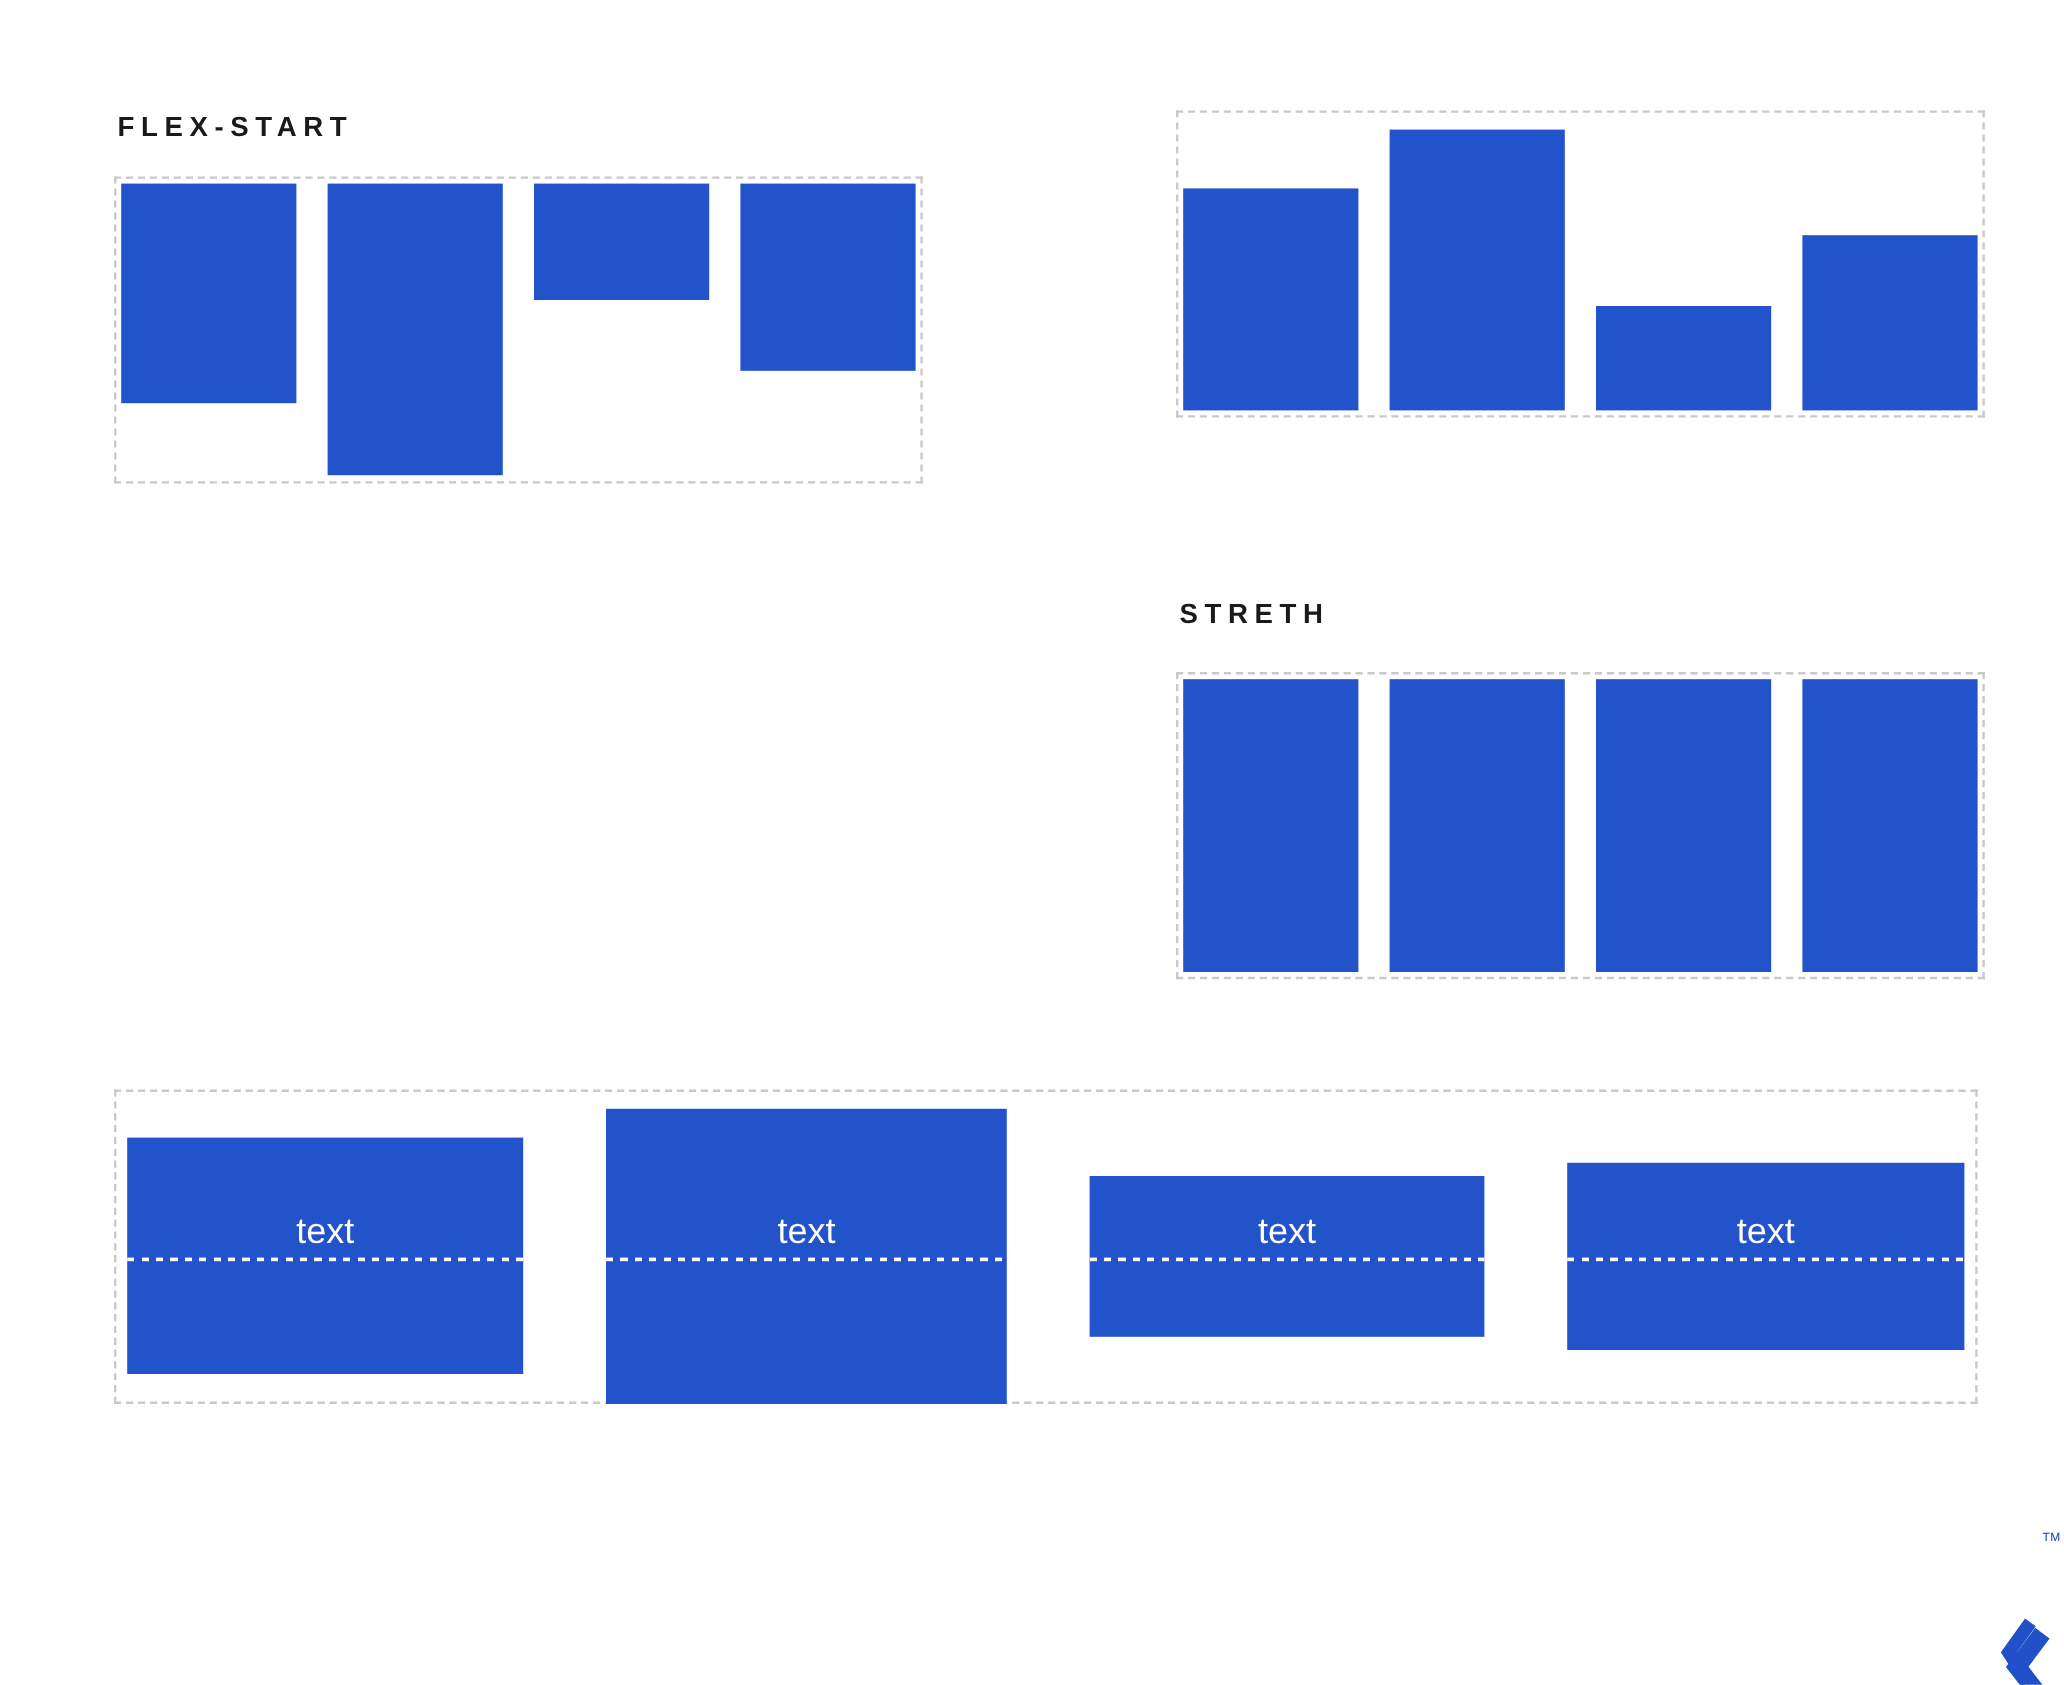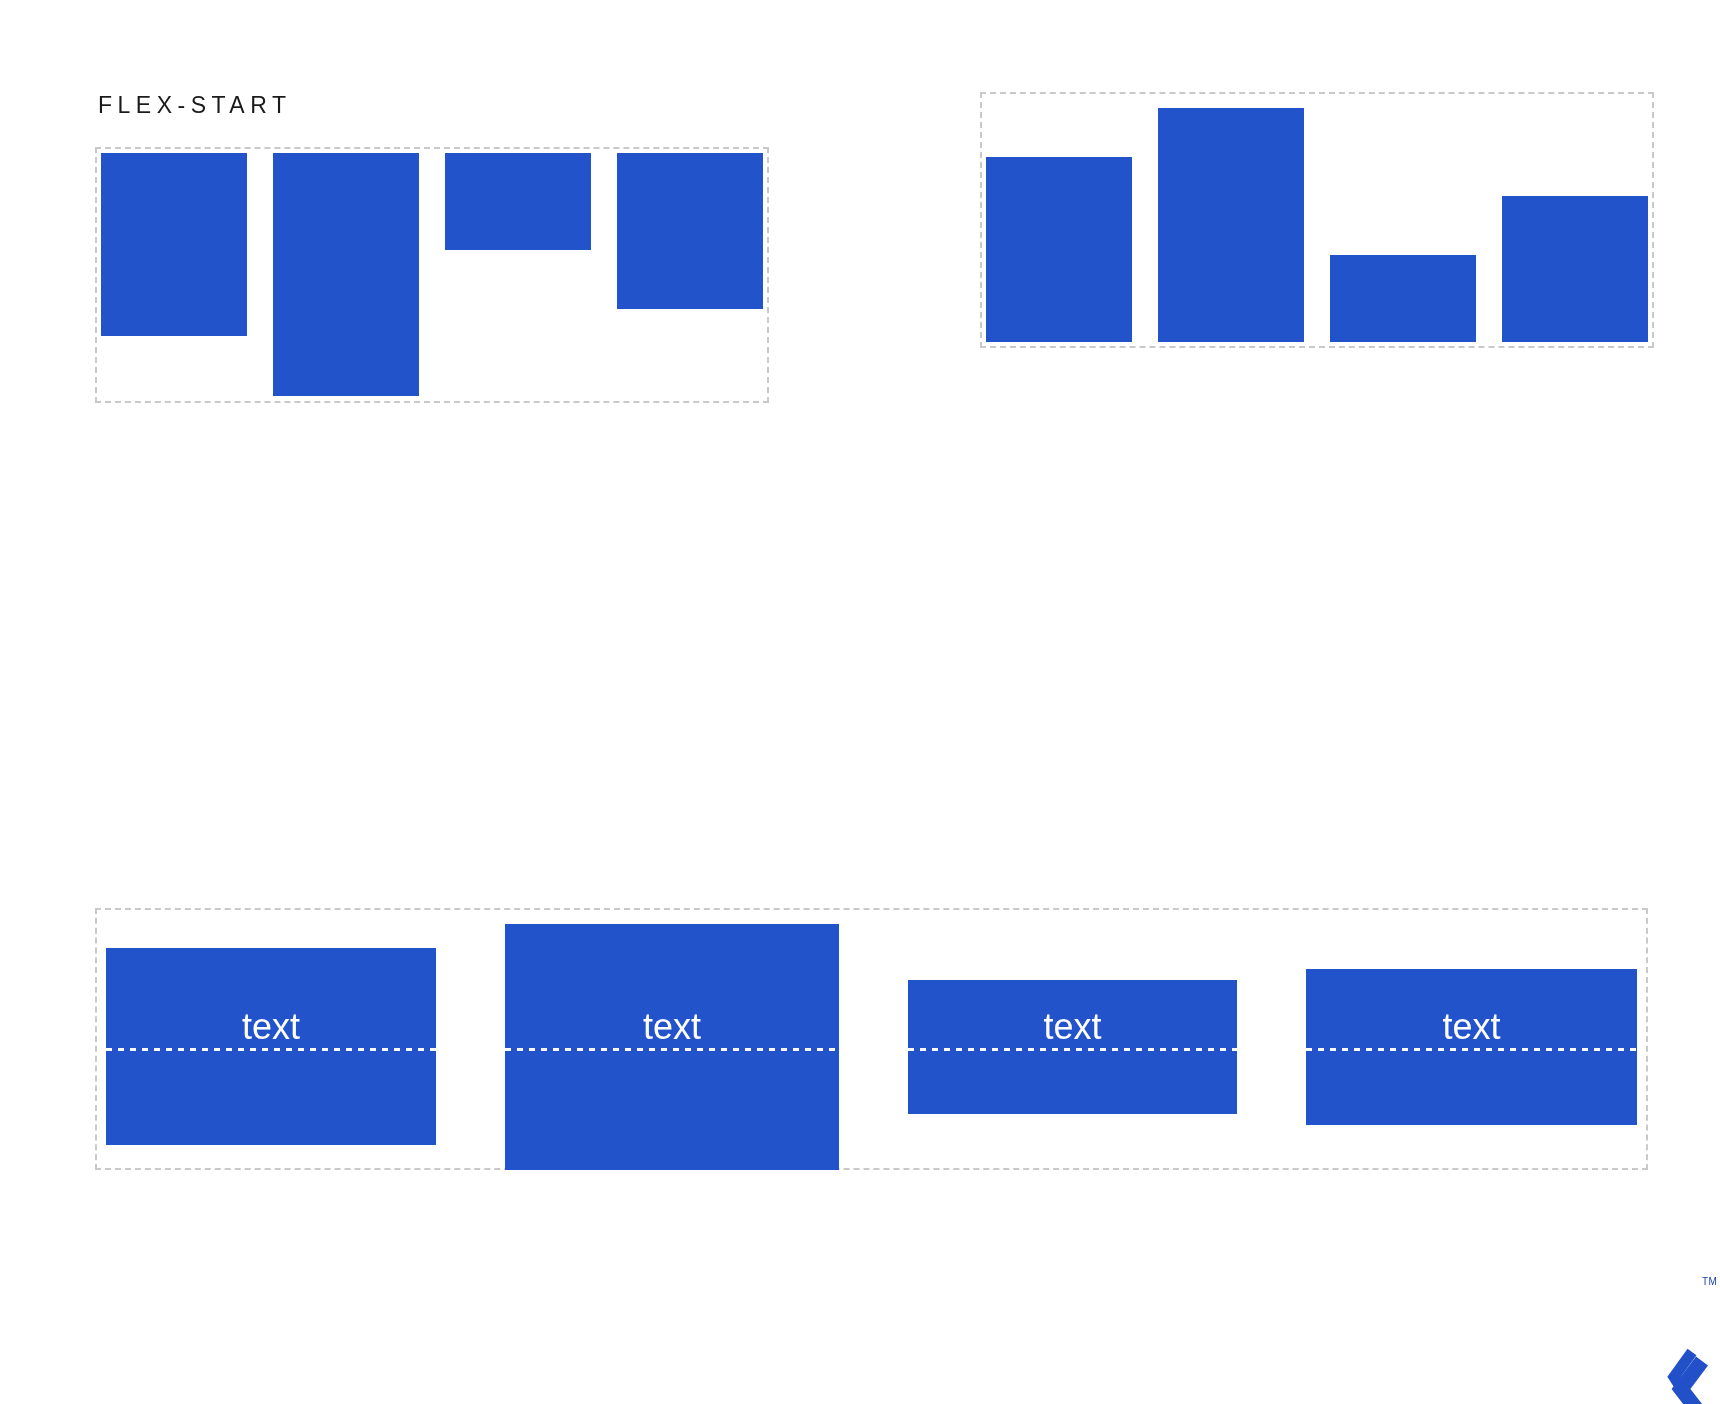--- a/index.html
+++ b/index.html
@@ -18,21 +18,21 @@
   #sec-flex-start { left: 95px;  top: 92px; }
   #sec-flex-end   { left: 980px; top: 92px; }
   #sec-center     { left: 95px;  top: 498px; }
   #sec-stretch    { left: 980px; top: 498px; }
   #sec-baseline   { left: 95px;  top: 908px; }
 
   h2.label {
     margin: 0 0 29px 3px;
     font-size: 23px;
     line-height: 26px;
-    font-weight: 400;
+    font-weight: 700;
     letter-spacing: 5.5px;
     color: var(--label-text, #1a1a1a);
   }
   #sec-center h2.label, #sec-stretch h2.label { margin-bottom: 36px; }
 
   .frame {
     box-sizing: border-box;
     width: 674px;
     height: 256px;
     border: 2px dashed var(--frame-border, #c9c9c9);
@@ -51,21 +51,21 @@
     width: 146px;
     background: var(--box-blue, #2253cb);
   }
   .bbox {
     flex: none;
     box-sizing: border-box;
     background: var(--box-blue, #2253cb);
   }
   .btext {
     color: var(--box-text, #fff);
-    font-size: 36px;
+    font-size: 30px;
     line-height: 42px;
     text-align: center;
   }
   .bline {
     height: 3px;
     background: repeating-linear-gradient(90deg,
       var(--box-text, #fff) 0px, var(--box-text, #fff) 6px,
       transparent 6px, transparent 12px);
   }
 
@@ -104,20 +104,29 @@
   <section class="sec" id="sec-flex-end">
     <div class="frame" style="align-items: flex-end;">
         <div class="box" style="height: 185px;"></div>
         <div class="box" style="height: 234px;"></div>
         <div class="box" style="height: 87px;"></div>
         <div class="box" style="height: 146px;"></div>
       </div>
   </section>
 
 
+  <section class="sec" id="sec-stretch">
+    <h2 class="label">STRETH</h2>
+    <div class="frame" style="align-items: stretch;">
+        <div class="box"></div>
+        <div class="box"></div>
+        <div class="box"></div>
+        <div class="box"></div>
+      </div>
+  </section>
 
   <section class="sec" id="sec-baseline">
     <div class="frame frame-baseline" style="align-items: baseline;">
         <div class="bbox" style="width: 330px; height: 197px; padding-top: 58px;">
           <div class="btext">text</div>
           <div class="bline"></div>
         </div>
         <div class="bbox" style="width: 334px; height: 246px; padding-top: 82px;">
           <div class="btext">text</div>
           <div class="bline"></div>

